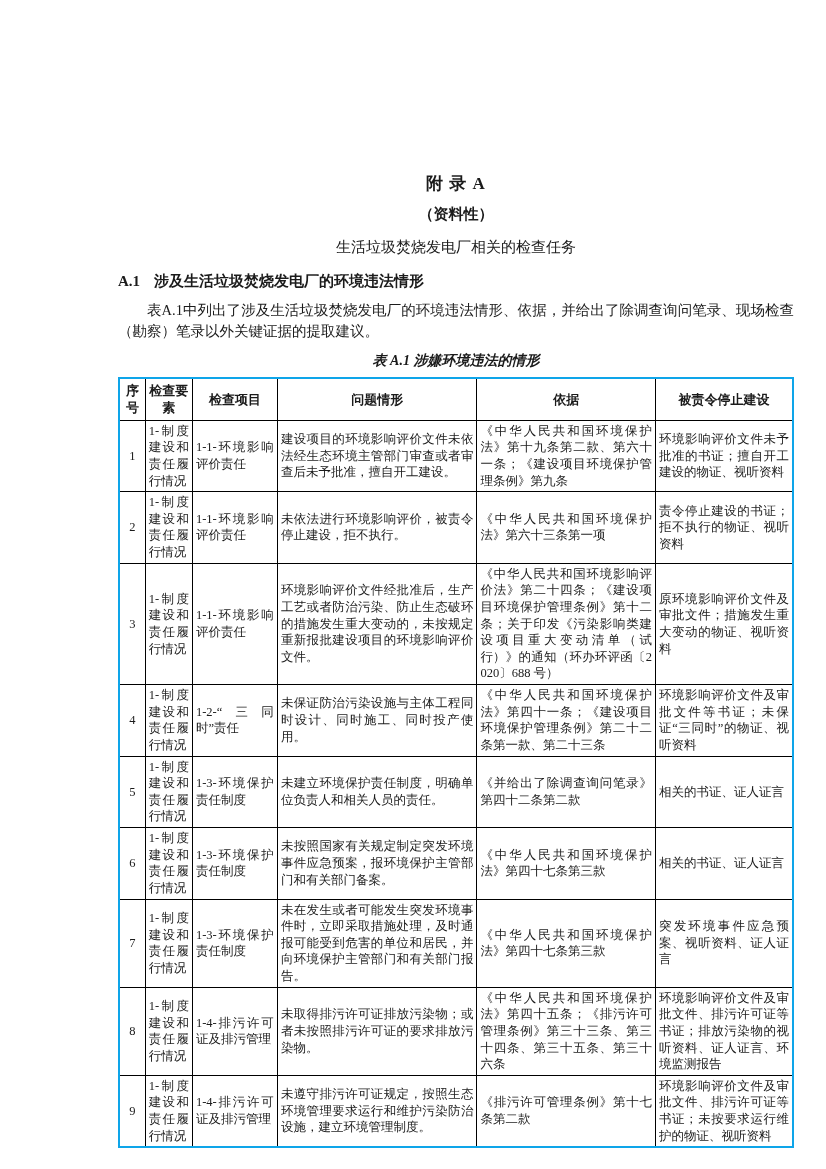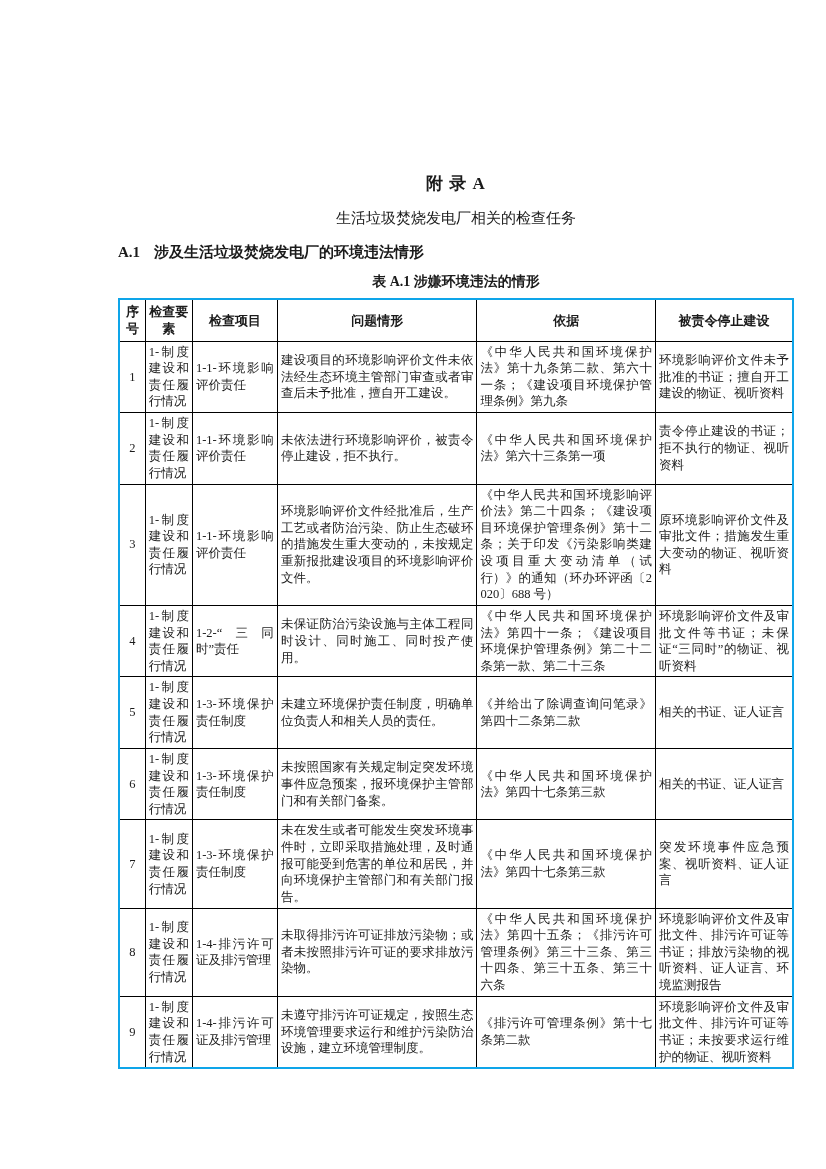--- a/index.html
+++ b/index.html
@@ -48,20 +48,21 @@
     text-indent: 2em;
     text-align: justify;
     word-break: break-all;
   }
   .table-caption {
     text-align: center;
     font-size: 14px;
     font-weight: bold;
     margin-top: 11px;
     margin-bottom: 7px;
+    font-style: italic;
   }
   table.violations-table {
     width: 100%;
     border-collapse: collapse;
     border: 2px solid #0ea5e9;
     table-layout: fixed;
   }
   .violations-table th, .violations-table td {
     border: 1px solid #000;
     font-size: 12.5px;
@@ -89,26 +90,28 @@
   col.w-item { width: 12.6%; }
   col.w-prob { width: 29.6%; }
   col.w-basis{ width: 26.5%; }
   col.w-evid { width: 20.4%; }
 </style>
 </head>
 <body>
 
 <div class="page">
   <h1 class="appendix-label">附  录  A</h1>
+  <h2 class="appendix-type">（资料性）</h2>
   <h2 class="appendix-title">生活垃圾焚烧发电厂相关的检查任务</h2>
 
   <h3 class="section-heading">
     <span class="sec-no">A.1</span><span>涉及生活垃圾焚烧发电厂的环境违法情形</span>
   </h3>
 
+  <p class="intro">表A.1中列出了涉及生活垃圾焚烧发电厂的环境违法情形、依据，并给出了除调查询问笔录、现场检查（勘察）笔录以外关键证据的提取建议。</p>
 
   <div class="table-caption">表 A.1  涉嫌环境违法的情形</div>
 
   <table class="violations-table">
     <colgroup>
       <col class="w-no">
         <col class="w-el">
         <col class="w-item">
         <col class="w-prob">
         <col class="w-basis">

